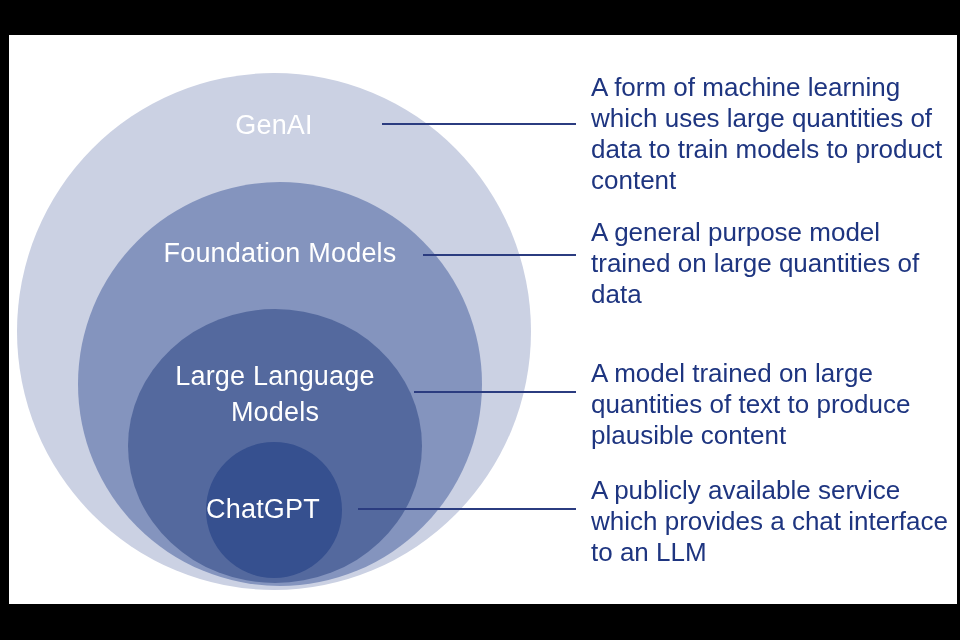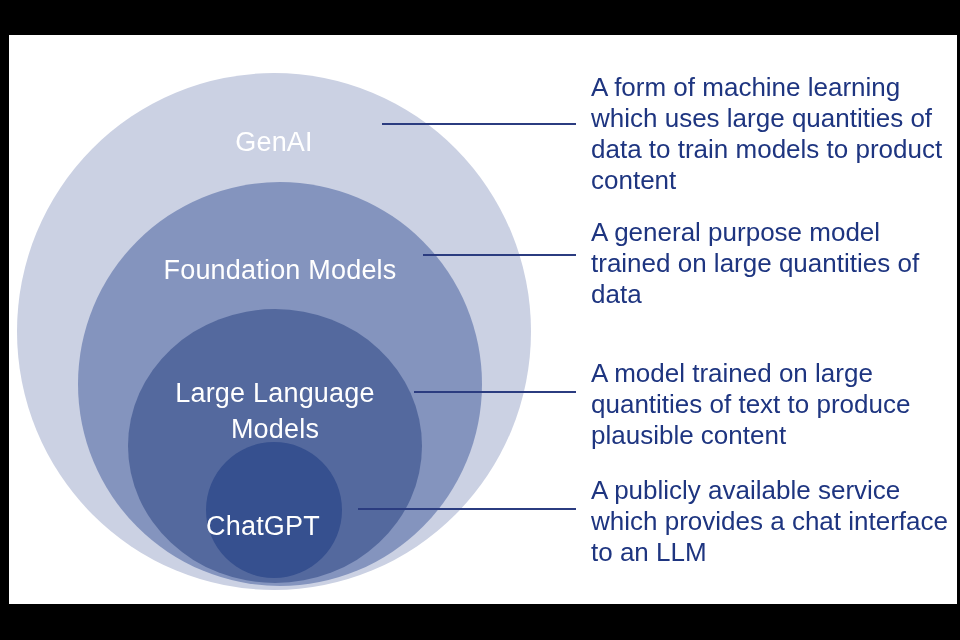--- a/index.html
+++ b/index.html
@@ -19,21 +19,20 @@
   .c-foundation { left: 69px;  top: 147px; width: 404px; height: 404px; }
   .c-llm        { left: 119px; top: 274px; width: 294px; height: 274px; }
   .c-chatgpt    { left: 197px; top: 407px; width: 136px; height: 136px; }
 
   .circle-label {
     position: absolute;
     text-align: center;
     font-size: 27px;
     line-height: 32px;
     letter-spacing: 0.2px;
-    margin-top: 17px;
   }
   .l-genai      { left: 8px;   top: 74px;  width: 514px; }
   .l-foundation { left: 69px;  top: 202px; width: 404px; }
   .l-llm        { left: 119px; top: 323px; width: 294px; line-height: 36px; }
   .l-chatgpt    { left: 197px; top: 458px; width: 112px; }
 
   .connector { position: absolute; height: 2px; }
   .ln-genai      { left: 373px; top: 88px;  width: 194px; }
   .ln-foundation { left: 414px; top: 219px; width: 153px; }
   .ln-llm        { left: 405px; top: 356px; width: 162px; }

